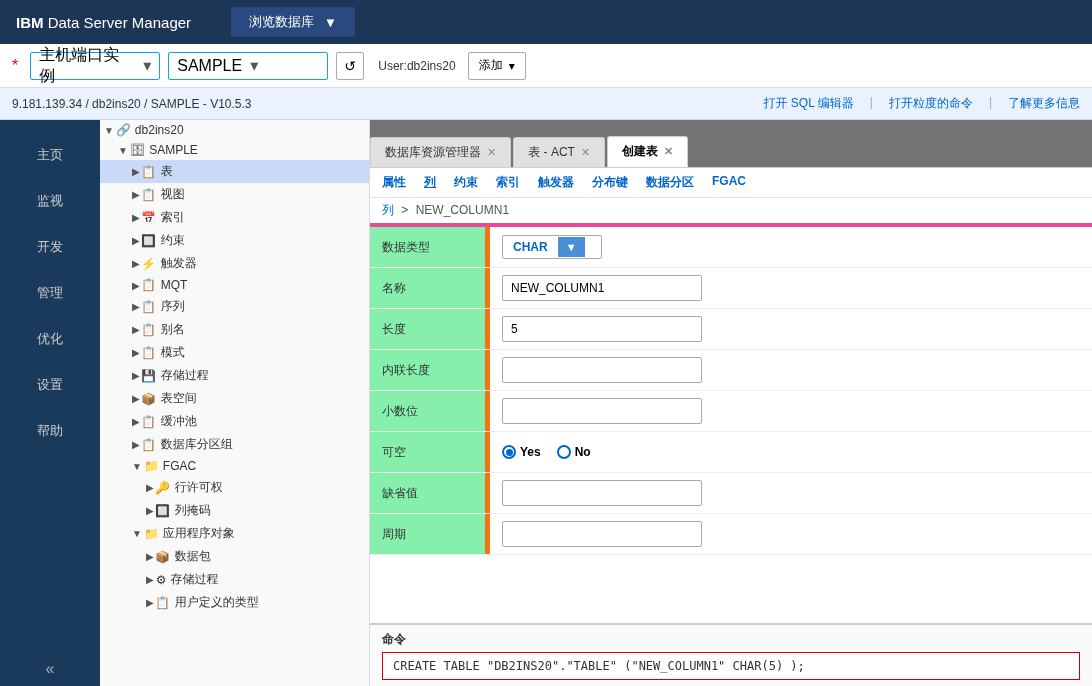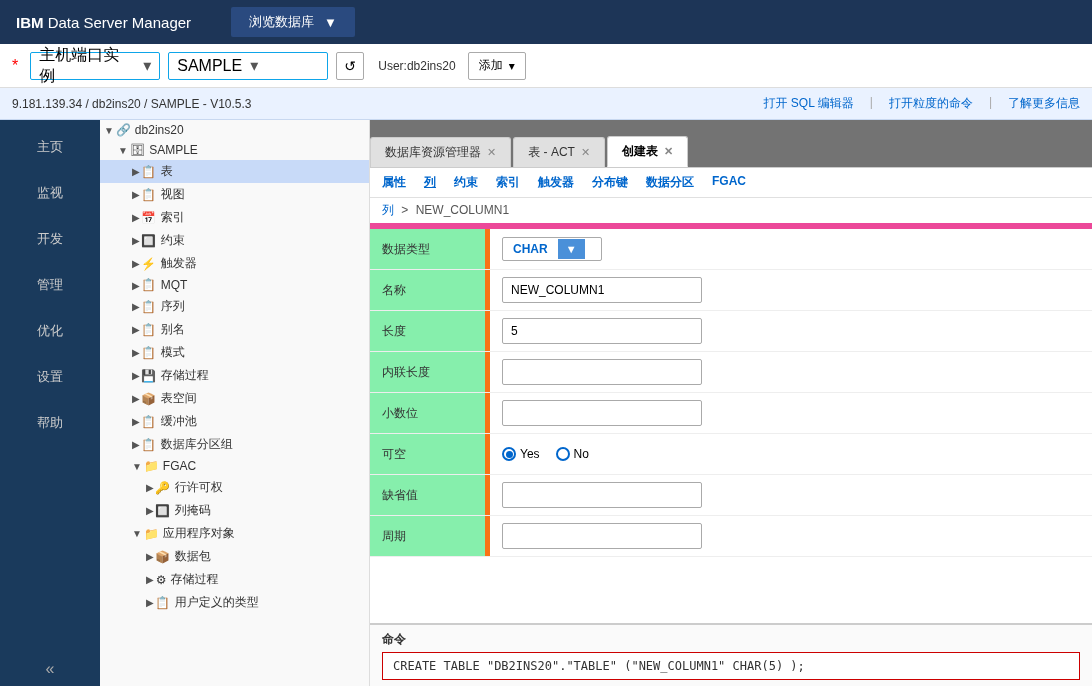--- a/index.html
+++ b/index.html
@@ -122,21 +122,21 @@
     }
 
     
     .left-nav {
       width: 100px;
       background: #1a3a5c;
       color: white;
       display: flex;
       flex-direction: column;
       align-items: center;
-      padding-top: 4px;
+      padding-top: 12px;
     }
     .nav-item {
       width: 100%;
       text-align: center;
       padding: 14px 8px;
       font-size: 13px;
       color: #ccc;
       cursor: pointer;
     }
     .nav-collapse {
@@ -223,21 +223,21 @@
       text-decoration: none;
       font-size: 12px;
       font-weight: bold;
     }
 
     
     .breadcrumb {
       padding: 4px 12px;
       font-size: 12px;
       color: #555;
-      border-bottom: 6px solid #ec4899;
+      border-bottom: 4px solid #ec4899;
     }
     .breadcrumb .crumb-link { color: #0066cc; cursor: pointer; }
     .breadcrumb .sep { margin: 0 4px; }
 
     
     .form-area {
       flex: 1;
       overflow-y: auto;
     }
     .form-row {
@@ -298,20 +298,21 @@
       display: flex;
       align-items: center;
       gap: 16px;
     }
     .radio-option {
       display: flex;
       align-items: center;
       gap: 4px;
       font-size: 12px;
       cursor: pointer;
+      font-weight: bold;
     }
     .radio-btn {
       width: 14px;
       height: 14px;
       border-radius: 50%;
       border: 2px solid #0066cc;
       display: flex;
       align-items: center;
       justify-content: center;
     }

